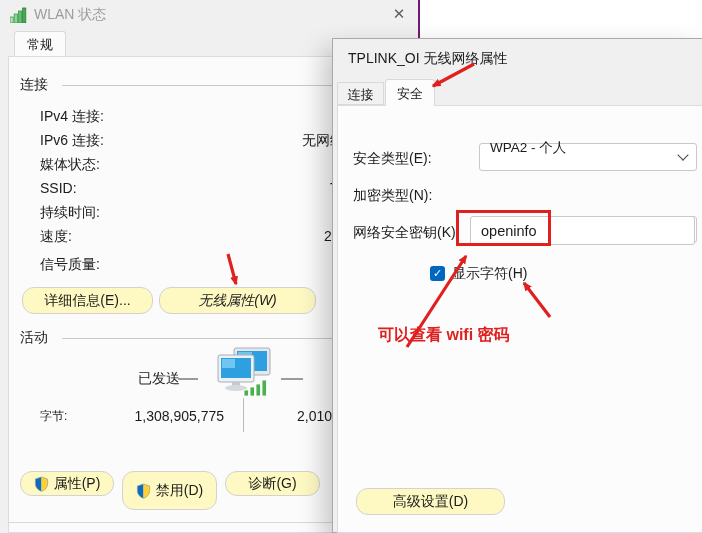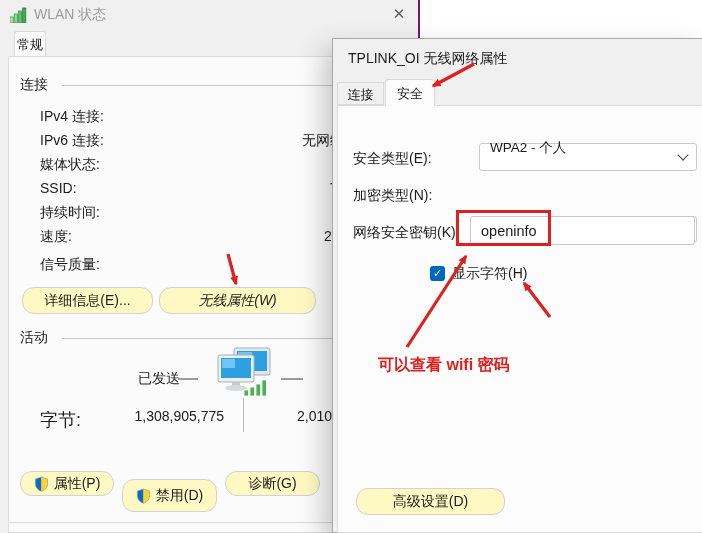--- a/index.html
+++ b/index.html
@@ -9,43 +9,43 @@
   .abs { position:absolute; }
 
   
   #left-window { left:0; top:0; width:420px; height:533px; background:#f0f0f0;
                  border-right:2px solid #701a75; }
   #lw-titlebar { left:0; top:0; width:420px; height:30px; }
   #lw-title-icon { left:10px; top:7px; width:20px; height:16px; }
   #lw-title { left:34px; top:6px; font-size:14px; color:#9c9c9c; }
   #lw-close { left:386px; top:2px; width:26px; height:24px; font-size:15px; color:#5f5f5f;
               display:flex; align-items:center; justify-content:center; cursor:default; }
-  #lw-tab { left:14px; top:31px; width:32px; height:25px; background:#fbfbfb;
+  #lw-tab { left:14px; top:31px; width:52px; height:25px; background:#fbfbfb;
             border:1px solid #d9d9d9; border-bottom:none; border-radius:3px 3px 0 0;
             font-size:13px; text-align:center; line-height:25px; z-index:2; }
   #lw-page { left:8px; top:56px; width:404px; height:477px; background:#fbfbfb;
              border:1px solid #dcdcdc; z-index:1; }
   .grp { font-size:14px; color:#1b1b1b; z-index:3; }
   .hline { height:1px; background:#c9c9c9; z-index:3; }
   .clabel { left:40px; font-size:14px; z-index:3; }
   .cvalue { font-size:14px; z-index:3; white-space:nowrap;margin-left:12px; }
   .btn { background:#fef9c3; border:1px solid #d2d2d2; border-radius:12px; font-size:14px;
          color:#1b1b1b; display:flex; align-items:center; justify-content:center;
          z-index:3; cursor:default; }
   #btn-details  { left:22px;  top:287px; width:131px; height:27px; }
   #btn-wireless { left:159px; top:287px; width:157px; height:27px;font-style:italic; }
   #sent-label { left:138px; top:370px; font-size:14px; z-index:3; }
   .dash { height:2px; background:#9a9a9a; z-index:3; }
   #net-icon { left:210px; top:347px; z-index:3; }
-  #bytes-label { left:40px; top:408px; font-size:18px; z-index:3; }
+  #bytes-label { left:40px; top:408px; font-size:12px; z-index:3; }
   #bytes-sent { left:112px; top:408px; width:112px; text-align:right; font-size:14px; z-index:3; }
   #vsep { left:243px; top:398px; width:1px; height:34px; background:#b9b9b9; z-index:3; }
   #bytes-recv { left:297px; top:408px; font-size:14px; z-index:3; }
   #btn-props   { left:20px;  top:471px; width:94px; height:25px; }
-  #btn-disable { left:122px; top:471px; width:95px; height:33px;margin-top:8px; }
+  #btn-disable { left:122px; top:471px; width:95px; height:39px; }
   #btn-diag    { left:225px; top:471px; width:95px; height:25px; }
   .shield { margin-right:5px; display:inline-block; }
   #footer-div { left:8px; top:522px; width:404px; height:1px; background:#d9d9d9; z-index:3; }
 
   
   #dialog { left:332px; top:38px; width:372px; height:495px; background:#f0f0f0;
             border:1px solid #a9a9a9; box-shadow:-8px 10px 24px rgba(0,0,0,0.22); z-index:10; }
   #dlg-title { left:15px; top:11px; font-size:14px; color:#1b1b1b; }
   .dtab { text-align:center; font-size:13px; z-index:12; cursor:default; }
   #dtab-conn { left:4px; top:43px; width:47px; height:23px; background:#f1f1f1;
@@ -69,21 +69,21 @@
              font-family:"Liberation Sans", sans-serif; color:#1b1b1b; z-index:13; }
   #chk { left:97px; top:227px; width:15px; height:15px; background:#0067c0; border-radius:3px;
          color:#fff; font-size:11px; line-height:15px; text-align:center; z-index:13; cursor:default; }
   #chk-label { left:119px; top:226px; font-size:14px; z-index:13; }
   #btn-adv { left:23px; top:449px; width:149px; height:27px; z-index:13; }
 
   
   #anno-overlay { left:0; top:0; width:702px; height:533px; z-index:50; pointer-events:none; }
   #anno-box { left:456px; top:210px; width:95px; height:36px; border:3px solid #e01f1f;
               z-index:50; pointer-events:none; }
-  #anno-note { left:378px; top:355px; font-size:16px; font-weight:600; color:#e01f1f;
+  #anno-note { left:378px; top:325px; font-size:16px; font-weight:600; color:#e01f1f;
                z-index:50; pointer-events:none; white-space:nowrap; }
 </style>
 </head>
 <body>
 
 <div class="abs" id="left-window">
 
   <div class="abs" id="lw-titlebar">
     <svg class="abs" id="lw-title-icon" viewBox="0 0 20 16">
       <rect x="0" y="10" width="3.2" height="6" fill="#b9e3bd" stroke="#3f9a4a" stroke-width="0.8"></rect>

